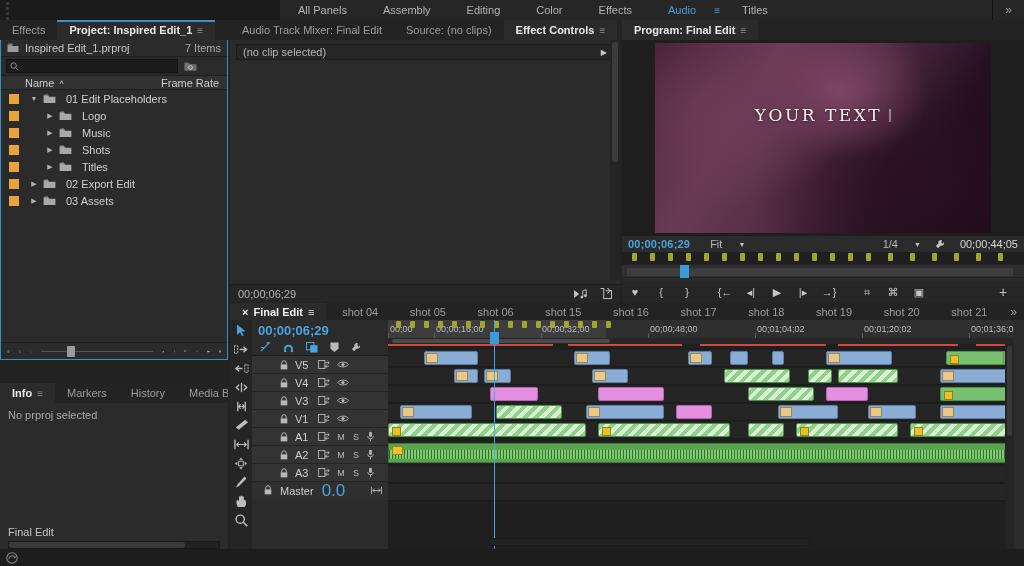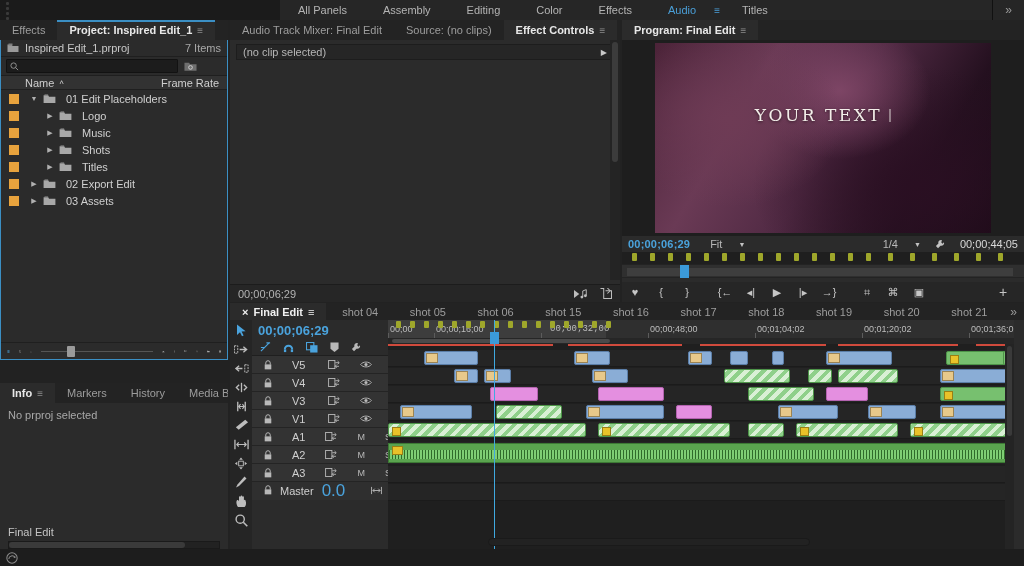--- a/index.html
+++ b/index.html
@@ -112,21 +112,21 @@
   .tl-tab.active{background:#2b2b2b;color:#f0f0f0;font-weight:bold;}
   .tl-seq{width:68px;justify-content:center;padding:0;}
   .tl-body{position:absolute;left:0;top:17px;width:794px;height:229px;background:#2b2b2b;}
   .tools{position:absolute;left:0;top:0;width:22px;height:229px;background:#252525;padding-top:4px;
      display:flex;flex-direction:column;align-items:center;gap:5px;}
   .tool{width:18px;height:14px;display:flex;align-items:center;justify-content:center;color:#bdbdbd;}
   .tool.active{color:#4aa3dd;}
   .tl-head{position:absolute;left:22px;top:0;width:136px;height:229px;background:#2b2b2b;}
   .tl-tc{height:20px;display:flex;align-items:center;padding-left:6px;font-size:13px;font-weight:bold;color:#4aa3dd;}
   .tl-icons{height:16px;display:flex;align-items:center;gap:12px;padding-left:8px;color:#4aa3dd;border-bottom:1px solid #1f1f1f;}
-  .trk-row{height:18px;display:flex;align-items:center;gap:20px;padding-left:12px;border-bottom:1px solid #242424;background:#333;}
+  .trk-row{height:18px;display:flex;align-items:center;gap:7px;padding-left:28px;border-bottom:1px solid #242424;background:#333;}
   .trk-row.audio{background:#333;}
   .trk-row .nmm{width:16px;font-size:11px;color:#cfcfcf;}
   .trk-row .ic{color:#b9b9b9;display:flex;align-items:center;}
   .trk-row .ms{font-size:9px;color:#b9b9b9;width:8px;text-align:center;}
   .master-row{height:18px;display:flex;align-items:center;gap:8px;padding-left:12px;background:#2f2f2f;}
   .master-row .nmm{font-size:11px;color:#cfcfcf;}
   .master-row .val{font-size:17px;color:#4aa3dd;}
   .tl-canvas{position:absolute;left:158px;top:0;width:626px;height:229px;background:#1f1f1f;overflow:hidden;}
   .tl-ruler{position:absolute;left:0;top:0;width:626px;height:18px;background:#2f2f2f;}
   .tl-ruler .wrk{position:absolute;left:0;top:0;height:18px;background:#3d3d3d;}
@@ -839,21 +839,21 @@
           </div>
       </div>
 
       <div class="tl-canvas">
         <div class="tl-ruler" id="tlRuler">
             <div class="wrk" style="left: 0px; width: 218px;"></div>
             <div class="lab" style="left: 2px;">00;00</div>
             <div class="tick" style="left: 0px;"></div>
             <div class="lab" style="left: 48px;">00;00;16;00</div>
             <div class="tick" style="left: 46px;"></div>
-            <div class="lab" style="left: 162px; font-family: Liberation Mono, monospace;">00;00;32;00</div>
+            <div class="lab" style="left: 154px;">00;00;32;00</div>
             <div class="tick" style="left: 153px;"></div>
             <div class="lab" style="left: 262px; text-align: right;">00;00;48;00</div>
             <div class="tick" style="left: 260px;"></div>
             <div class="lab" style="left: 369px;">00;01;04;02</div>
             <div class="tick" style="left: 367px;"></div>
             <div class="lab" style="left: 476px;">00;01;20;02</div>
             <div class="tick" style="left: 474px;"></div>
             <div class="lab" style="left: 583px;">00;01;36;02</div>
             <div class="tick" style="left: 581px;"></div>
             <div class="tl-mk" style="left: 8px;"></div>

